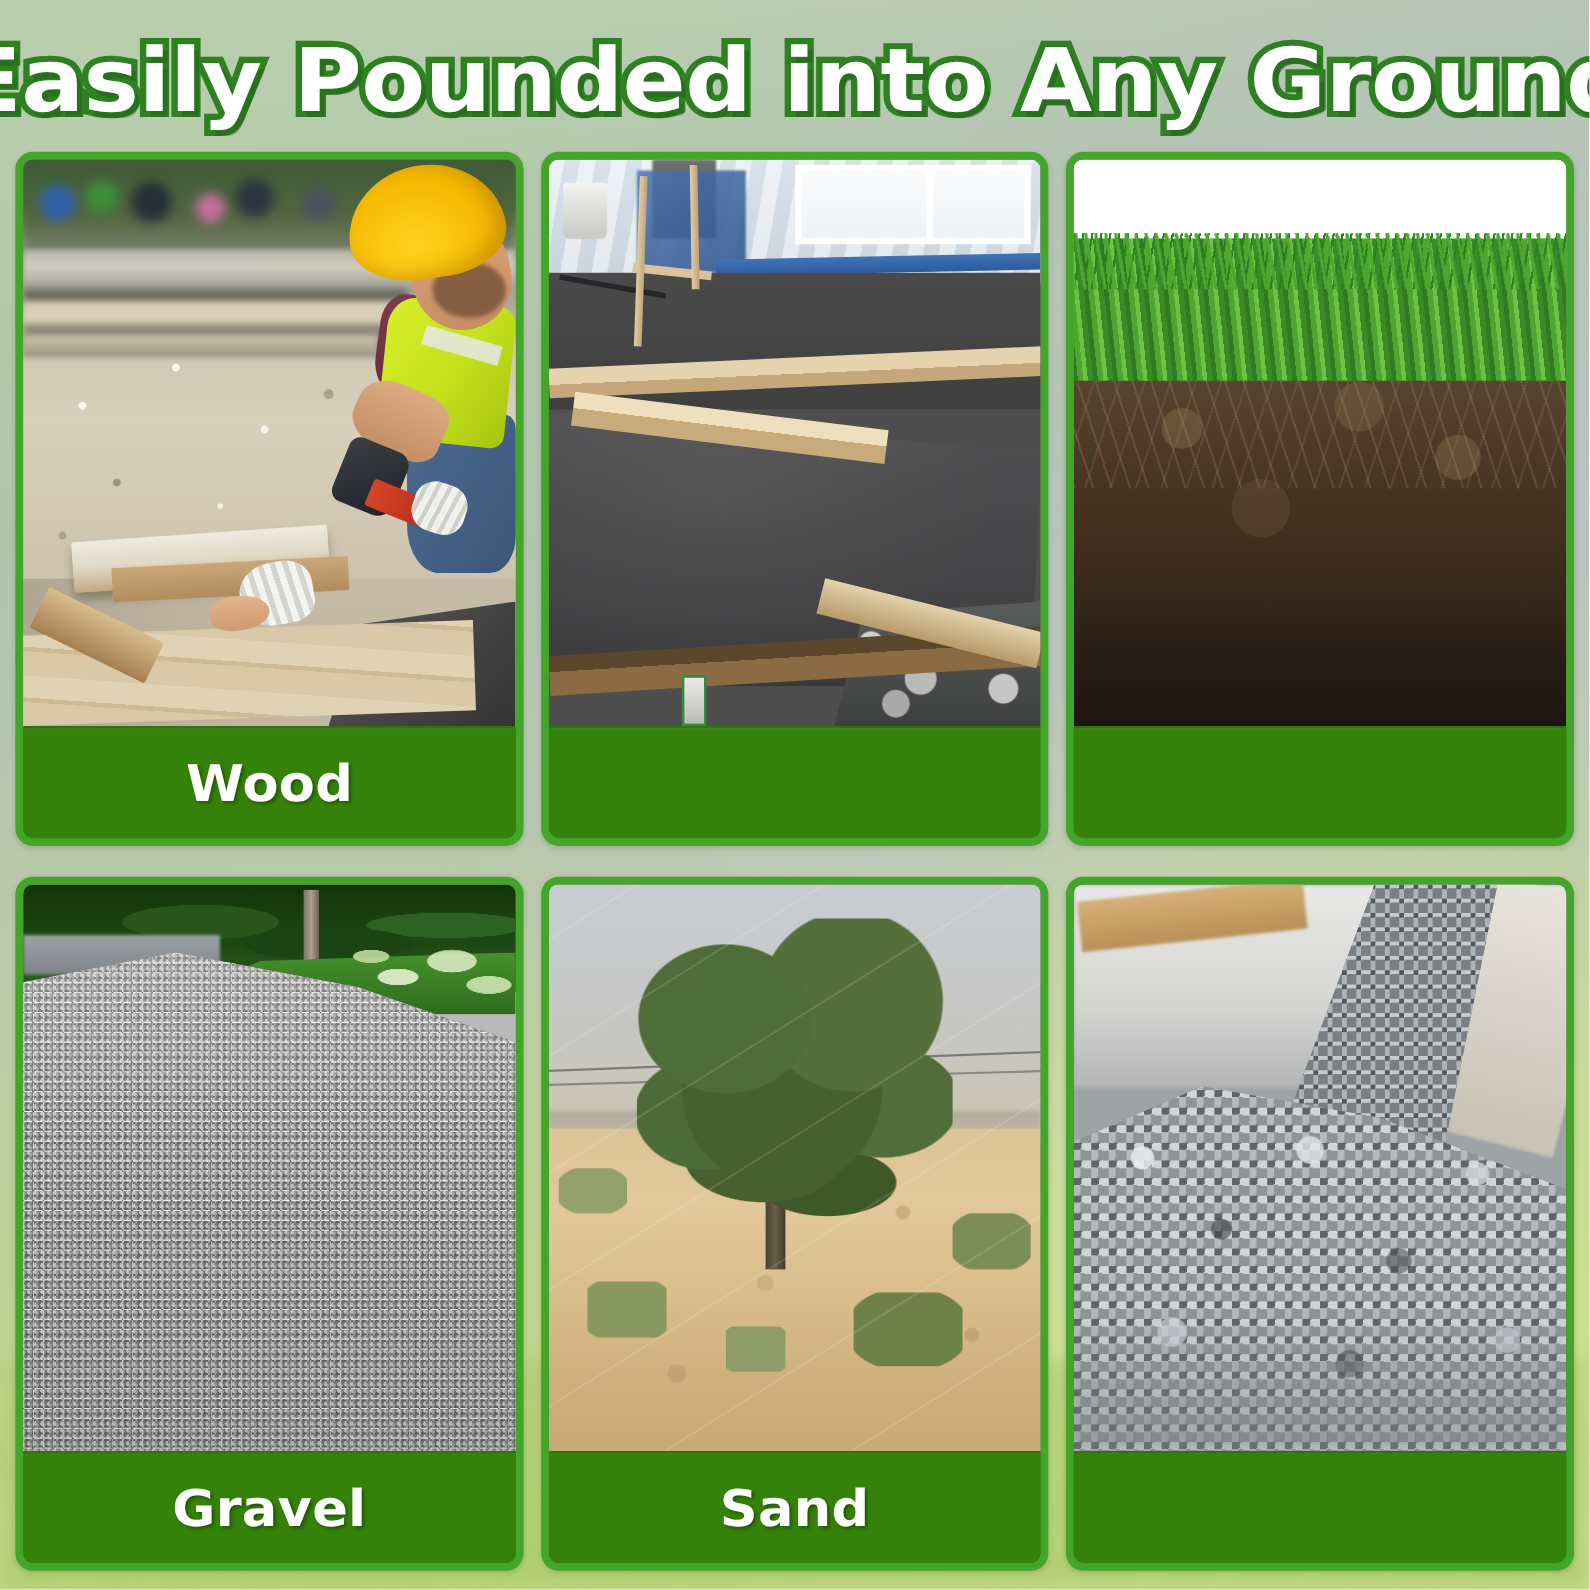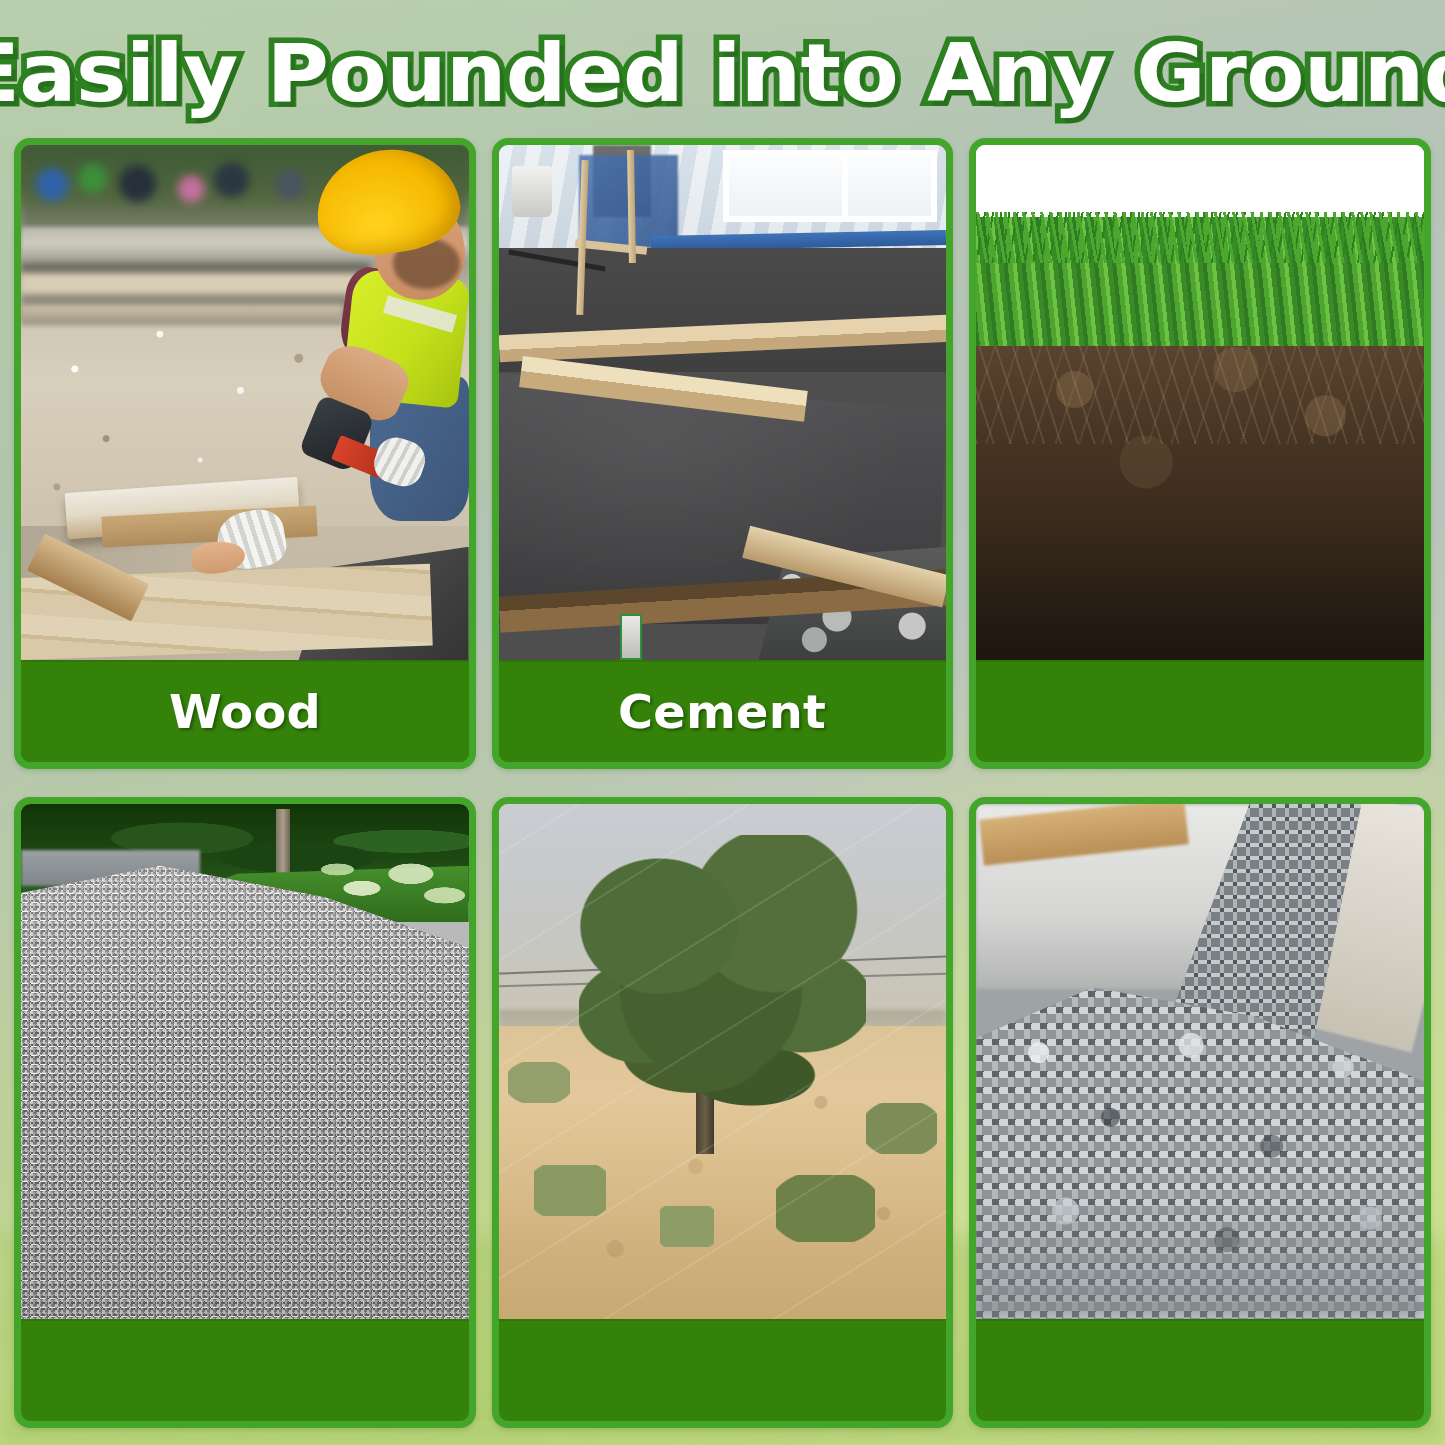--- a/index.html
+++ b/index.html
@@ -687,23 +687,20 @@
         <div class="ph cem-form-2"></div>
         <div class="ph cem-wire"></div>
         <div class="ph cem-cross"></div>
         <div class="ph cem-stake-a"></div>
         <div class="ph cem-stake-b"></div>
         <div class="ph cem-gravel"></div>
         <div class="ph cem-form-3"></div>
         <div class="ph cem-form-4"></div>
         <div class="ph cem-tab"></div>
       </div>
-      <div class="card-label">
-        <span>Cement</span>
-      </div>
     </div>
 
     <div class="card">
       <div class="card-photo">
         <div class="ph soil"></div>
         <div class="ph soil-sky"></div>
         <div class="ph soil-dirt"></div>
         <div class="ph soil-roots"></div>
         <div class="ph soil-grass"></div>
         <div class="ph soil-grass-tips"></div>
@@ -714,20 +711,23 @@
       <div class="card-photo">
         <div class="ph gravel"></div>
         <div class="ph grv-trees"></div>
         <div class="ph grv-trunk"></div>
         <div class="ph grv-road"></div>
         <div class="ph grv-lawn"></div>
         <div class="ph grv-bushes"></div>
         <div class="ph grv-surface"></div>
         <div class="ph grv-surface-2"></div>
         <div class="ph grv-shade"></div>
+      </div>
+      <div class="card-label">
+        <span>Gravel</span>
       </div>
     </div>
 
     <div class="card">
       <div class="card-photo">
         <div class="ph sand"></div>
         <div class="ph snd-sky"></div>
         <div class="ph snd-wire-1"></div>
         <div class="ph snd-wire-2"></div>
         <div class="ph snd-horizon"></div>
@@ -736,20 +736,23 @@
         <div class="ph snd-bush-5"></div>
         <div class="ph snd-bush-4"></div>
         <div class="ph snd-trunk"></div>
         <div class="ph snd-tree-lower"></div>
         <div class="ph snd-tree-canopy"></div>
         <div class="ph snd-bush-1"></div>
         <div class="ph snd-bush-2"></div>
         <div class="ph snd-bush-3"></div>
         <div class="ph snd-watermark"></div>
       </div>
+      <div class="card-label">
+        <span>Sand</span>
+      </div>
     </div>
 
     <div class="card">
       <div class="card-photo">
         <div class="ph concrete"></div>
         <div class="ph con-bg"></div>
         <div class="ph con-plank"></div>
         <div class="ph con-chute"></div>
         <div class="ph con-stream"></div>
         <div class="ph con-pile"></div>

